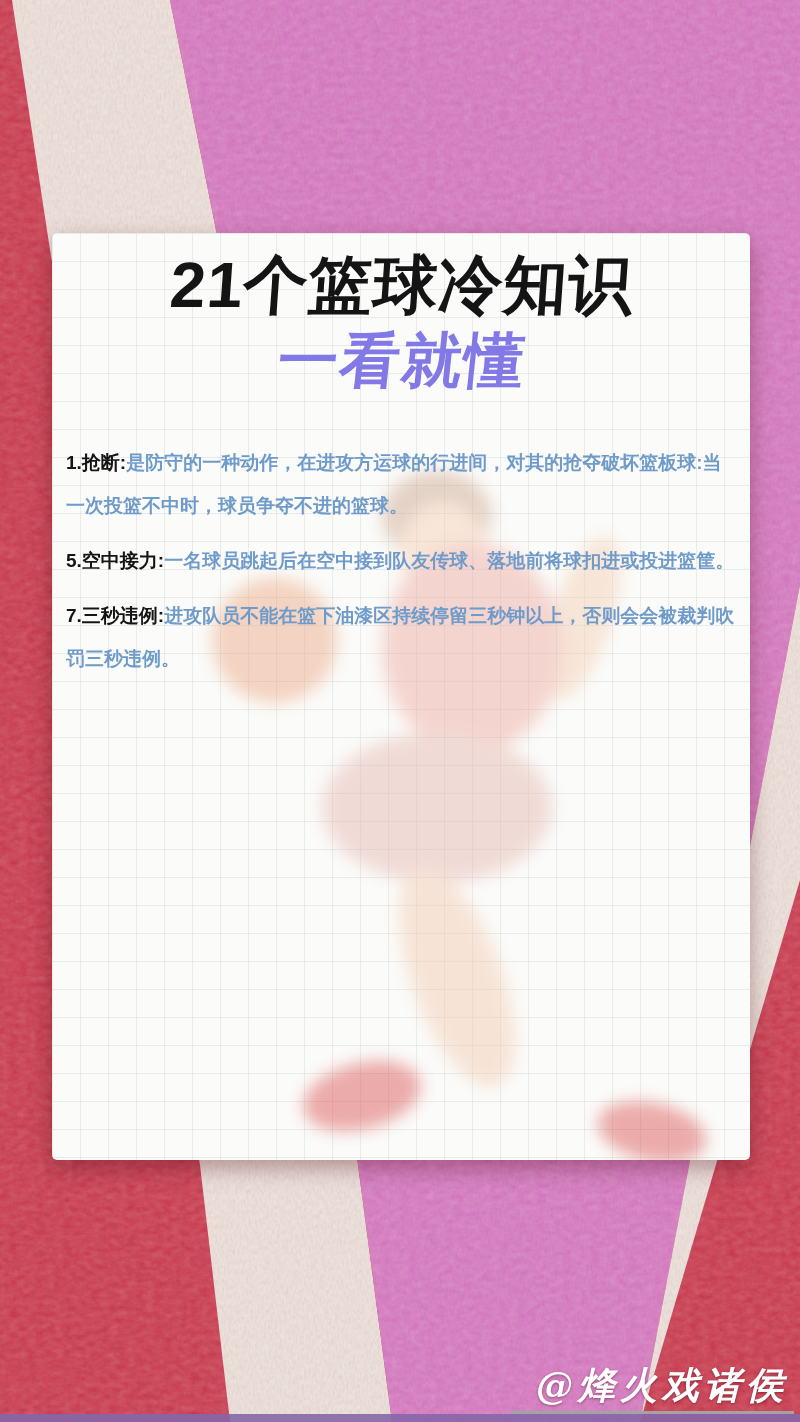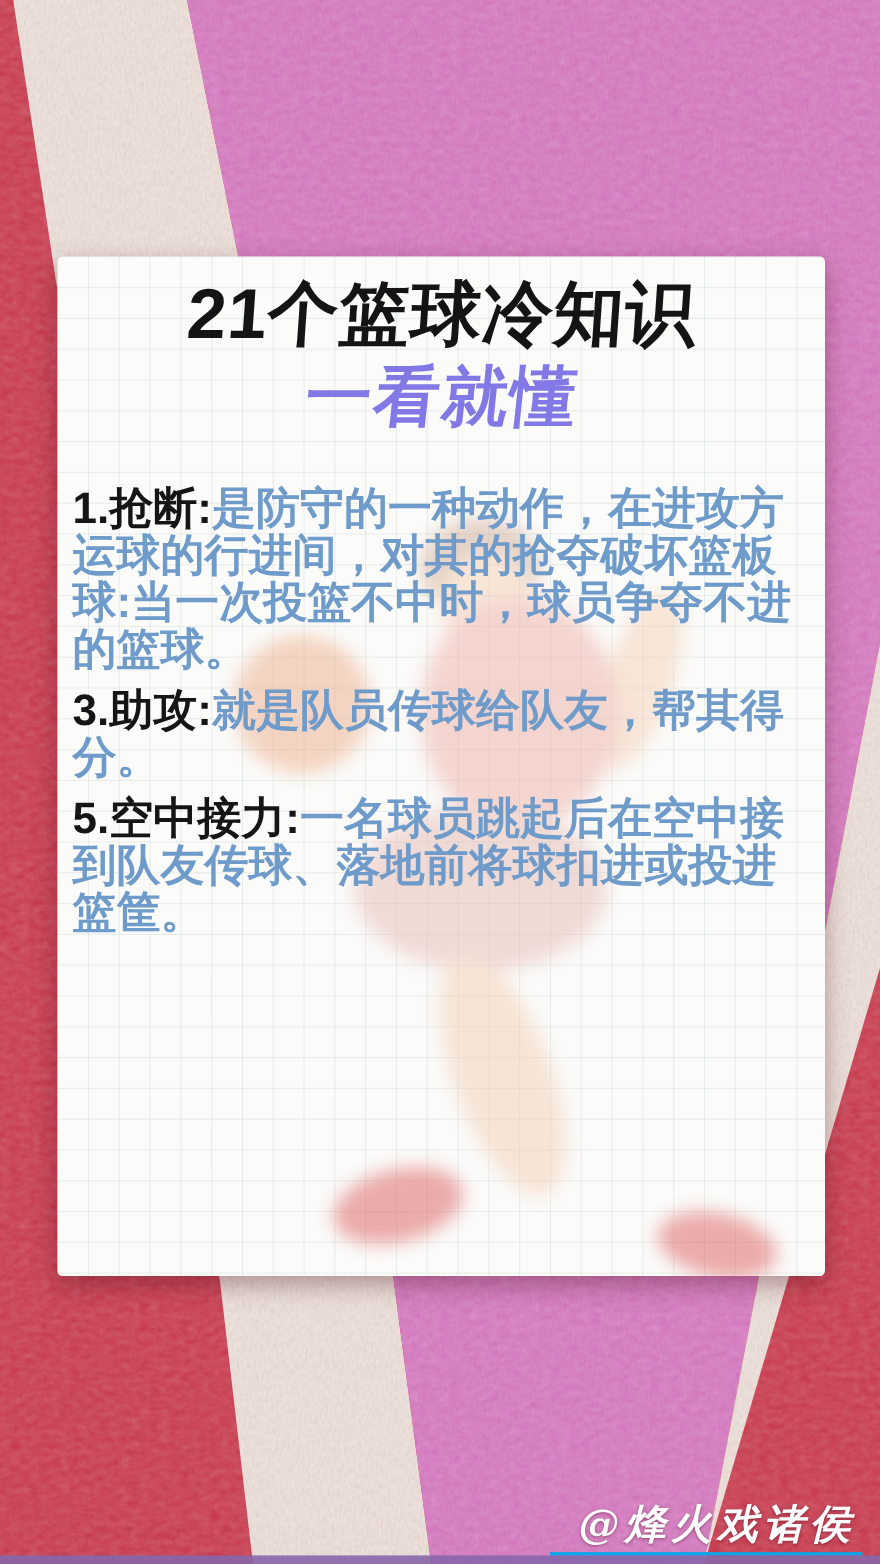--- a/index.html
+++ b/index.html
@@ -44,32 +44,32 @@
     letter-spacing:1px;transform:skewX(-4deg);
     white-space:nowrap;
   }
   .subtitle{
     margin:2px 0 0 0;text-align:center;
     font-size:60px;line-height:72px;font-weight:900;color:#8379e6;
     letter-spacing:2px;transform:skewX(-6deg);
     white-space:nowrap;
   }
   .items{margin-top:44px;}
-  .item{font-size:40px;line-height:43px;margin-bottom:12px;text-align:left;}
+  .item{font-size:19px;line-height:43px;margin-bottom:12px;text-align:left;}
   .item .term{font-weight:800;color:#151515;}
   .item .desc{font-weight:700;color:#6f9bca;}
 
   
   .watermark{
-    position:absolute;right:16px;bottom:8px;z-index:3;
+    position:absolute;right:6px;bottom:8px;z-index:3;
     color:#ffffff;font-size:37px;line-height:42px;
     font-family:"DejaVu Serif", serif;font-style:italic;font-weight:700;
     letter-spacing:5px;
     padding:0 6px 5px 26px;
-    border-bottom:3px solid #0ea5e9;
+    border-bottom:3px solid #a3a3a3;
     text-shadow:0 1px 3px rgba(60,0,20,.45);
     white-space:nowrap;
   }
 </style>
 </head>
 <body>
 
 <div class="stage">
 
   <svg class="bg-svg" viewBox="0 0 800 1422" preserveAspectRatio="none" aria-hidden="true">
@@ -108,24 +108,24 @@
 
     <div class="card-inner">
       <h1 class="title">21个篮球冷知识</h1>
       <h2 class="subtitle">一看就懂</h2>
 
       <div class="items">
         <div class="item">
           <span class="term">1.抢断:</span><span class="desc">是防守的一种动作，在进攻方运球的行进间，对其的抢夺破坏篮板球:当一次投篮不中时，球员争夺不进的篮球。</span>
         </div>
         <div class="item">
-          <span class="term">3.助攻:</span><span class="desc">就是队员传球给队友，帮其得分。</span>
+          <span class="term">5.空中接力:</span><span class="desc">一名球员跳起后在空中接到队友传球、落地前将球扣进或投进篮筐。</span>
         </div>
         <div class="item">
-          <span class="term">5.空中接力:</span><span class="desc">一名球员跳起后在空中接到队友传球、落地前将球扣进或投进篮筐。</span>
+          <span class="term">7.三秒违例:</span><span class="desc">进攻队员不能在篮下油漆区持续停留三秒钟以上，否则会会被裁判吹罚三秒违例。</span>
         </div>
       </div>
     </div>
   </div>
 
   <div class="watermark">@烽火戏诸侯</div>
 
 </div>
 
 </body></html>

